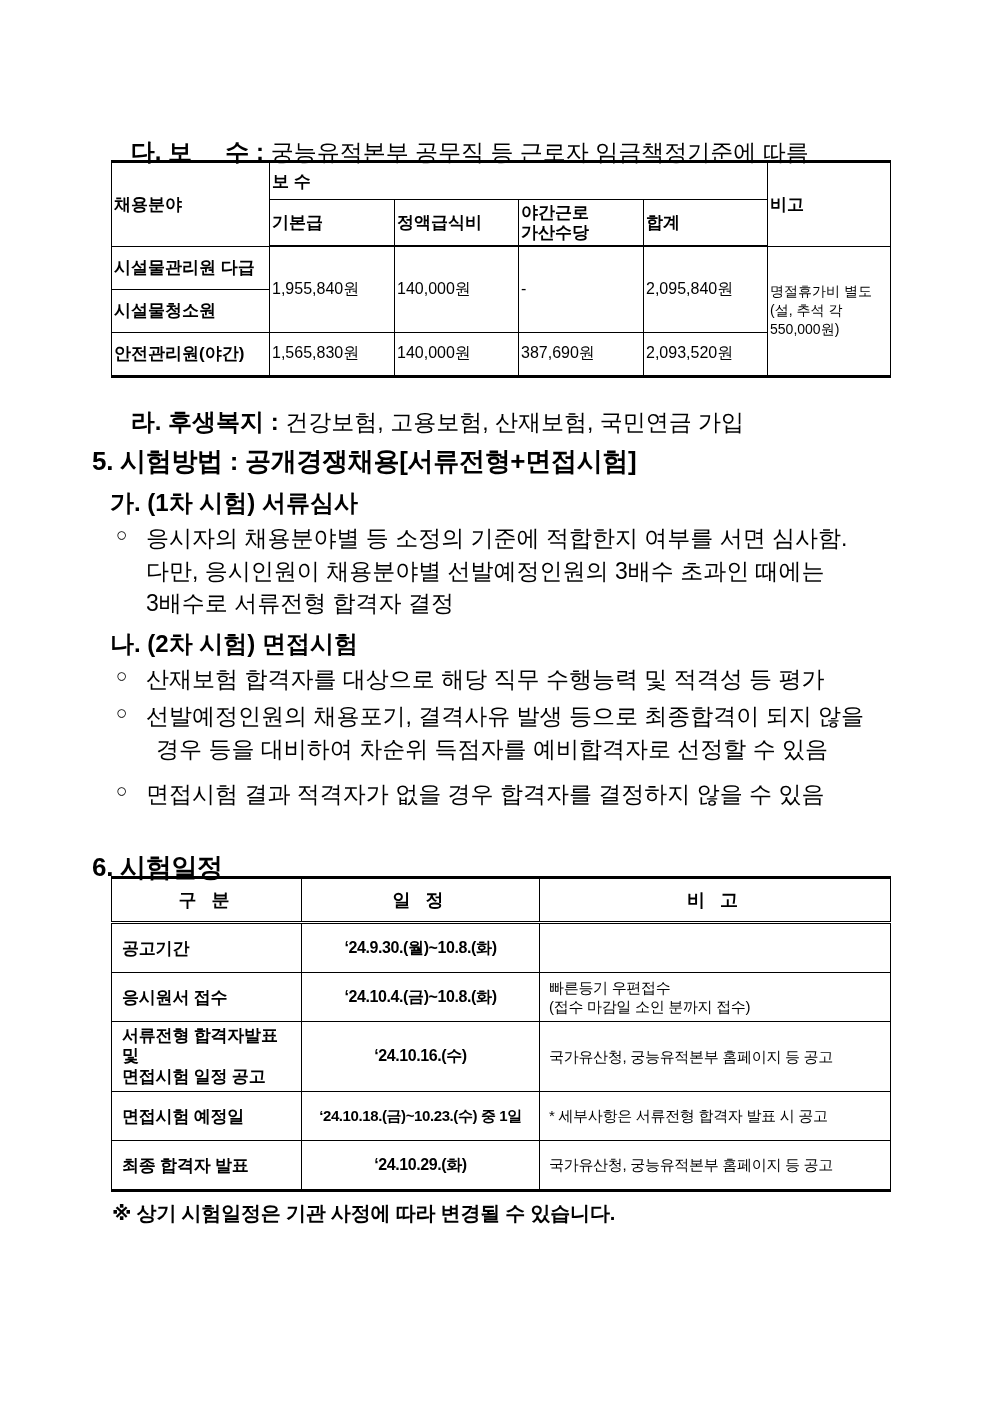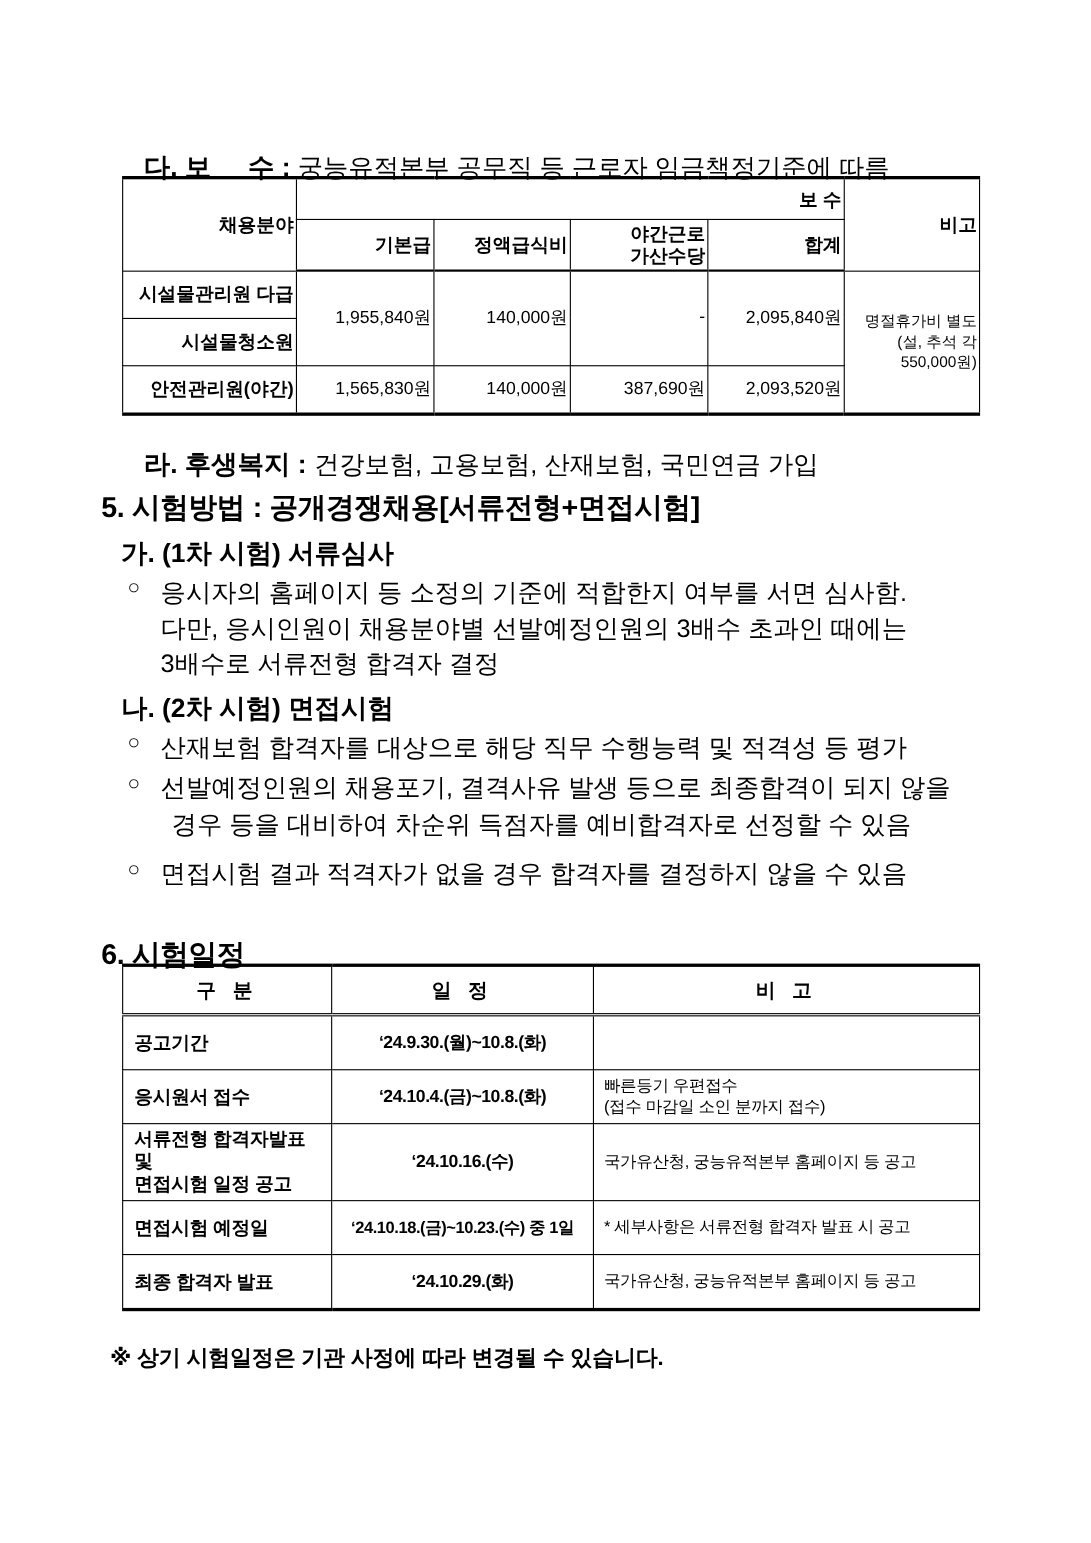--- a/index.html
+++ b/index.html
@@ -41,21 +41,21 @@
   .pay-table {
     position: absolute;
     left: 111px;
     top: 160px;
     width: 779px;
     border-collapse: collapse;
     table-layout: fixed;
   }
   .pay-table td, .pay-table th {
     border: 1px solid #000;
-    text-align: right;
+    text-align: left;
     vertical-align: middle;
     font-size: 16px;
     padding: 3px 2px;
   }
   .pay-table .t-top { border-top: 3px solid #000; }
   .pay-table .t-bot { border-bottom: 3px solid #000; }
   .pay-table th {
     font-weight: bold;
     font-size: 17px;
   }
@@ -208,26 +208,25 @@
     font-size: 15px;
     text-align: left;
     line-height: 1.3;
     letter-spacing: -0.3px;
     padding-left: 9px;
   }
   .sched-table .last-row td { border-bottom: 3px solid #000; }
 
   .foot-note {
     position: absolute;
-    left: 100px;
+    left: 112px;
     top: 1200px;
     font-size: 20px;
     font-weight: bold;
     letter-spacing: -0.2px;
-    margin-top: 21px;
   }
   .nowrap { white-space: nowrap; }
 </style>
 </head>
 <body>
 
 <div class="page">
 
   <div class="pay-heading">
     <span>다.</span><span> </span><span>보     수 :</span><span> </span><span class="normal">궁능유적본부 공무직 등 근로자 임금책정기준에 따름</span>
@@ -289,21 +288,21 @@
   </div>
 
   <div class="sec5-title">5. 시험방법 : 공개경쟁채용[서류전형+면접시험]</div>
 
   <div class="sub-a">
     <span>가.</span><span> </span><span>(1차 시험) 서류심사</span>
   </div>
 
   <div class="bullet-1">
     <span class="blt">○</span><span class="blt-txt">
-      <span class="cont">응시자의 홈페이지 등 소정의 기준에 적합한지 여부를 서면 심사함.</span>
+      <span class="cont">응시자의 채용분야별 등 소정의 기준에 적합한지 여부를 서면 심사함.</span>
       <span class="cont">다만, 응시인원이 채용분야별 선발예정인원의 3배수 초과인 때에는</span>
       <span class="cont">3배수로 서류전형 합격자 결정</span>
     </span>
   </div>
 
   <div class="sub-b">
     <span>나.</span><span> </span><span>(2차 시험) 면접시험</span>
   </div>
 
   <div class="bullet-2">

